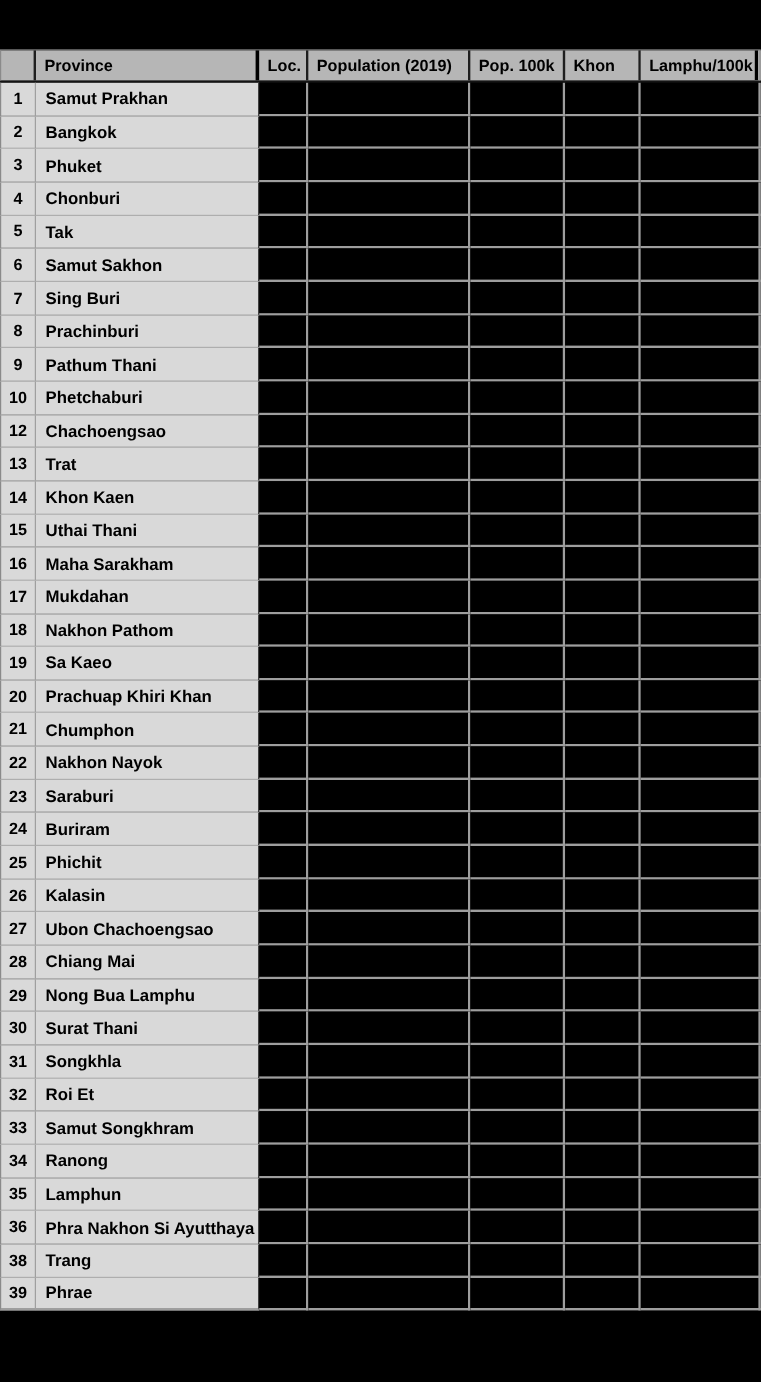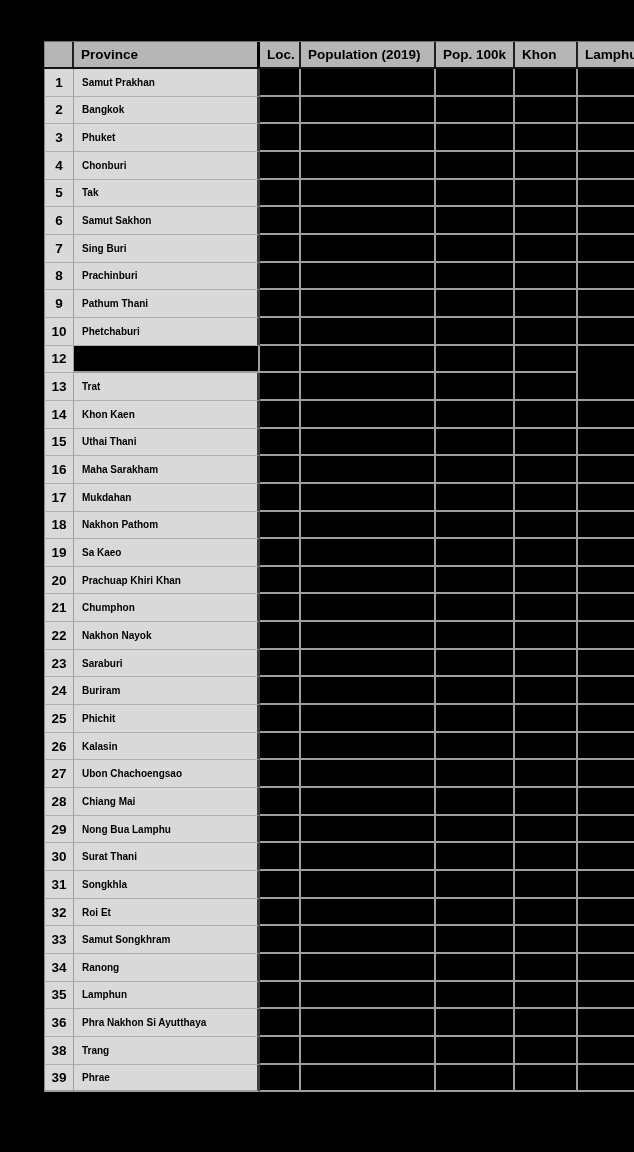--- a/index.html
+++ b/index.html
@@ -20,21 +20,20 @@
     background:var(--page-bg);
     font-family:"Liberation Sans",sans-serif;
     position:relative;overflow:hidden;
   }
   .band{position:absolute;left:0;top:0;width:634px;height:41px;background:var(--page-bg);}
   .tbl{position:absolute;left:0;top:41px;width:634px;}
   .row{
     display:grid;
     grid-template-columns:30px 186px 41px 135px 79px 63px 100px;
     box-sizing:border-box;
-    margin-left:44px;
   }
   .row>div{box-sizing:border-box;display:flex;align-items:center;overflow:hidden;}
   
   .hrow{
     height:28px;
     border-top:1px solid #6e6e6e;
     border-bottom:2px solid #141414;
   }
   .hrow>div{
     background:var(--header-bg);
@@ -52,24 +51,24 @@
   .drow .c-rank{
     background:var(--label-bg);
     border-left:1px solid var(--outer-left);
     border-right:1px solid var(--label-vsep);
     border-bottom:1px solid var(--label-sep);
     justify-content:center;
     font-weight:bold;font-size:13.5px;color:var(--text);
   }
   .drow .c-prov{
     background:var(--label-bg);
-    border-right:3px solid #404040;
+    border-right:1px solid #404040;
     border-bottom:1px solid var(--label-sep);
     padding-left:8px;
-    font-weight:bold;font-size:10px;color:var(--text);
+    font-weight:bold;font-size:14px;color:var(--text);
     white-space:nowrap;
   }
   .drow .c-dark{
     background:var(--data-bg);
     border-right:2px solid var(--grid-line);
     border-bottom:2px solid var(--grid-line);
     color:var(--data-bg); 
     font-size:13px;
   }
   .drow:last-child .c-rank,
@@ -187,20 +186,21 @@
     <div class="c-dark"></div>
     <div class="c-dark"></div>
     <div class="c-dark"></div>
     <div class="c-dark"></div>
     <div class="c-dark"></div>
   </div>
 
 
   <div class="row drow">
     <div class="c-rank">12</div>
+    <div class="c-prov">Chachoengsao</div>
     <div class="c-dark"></div>
     <div class="c-dark"></div>
     <div class="c-dark"></div>
     <div class="c-dark"></div>
     <div class="c-dark"></div>
   </div>
 
   <div class="row drow">
     <div class="c-rank">13</div>
     <div class="c-prov">Trat</div>

